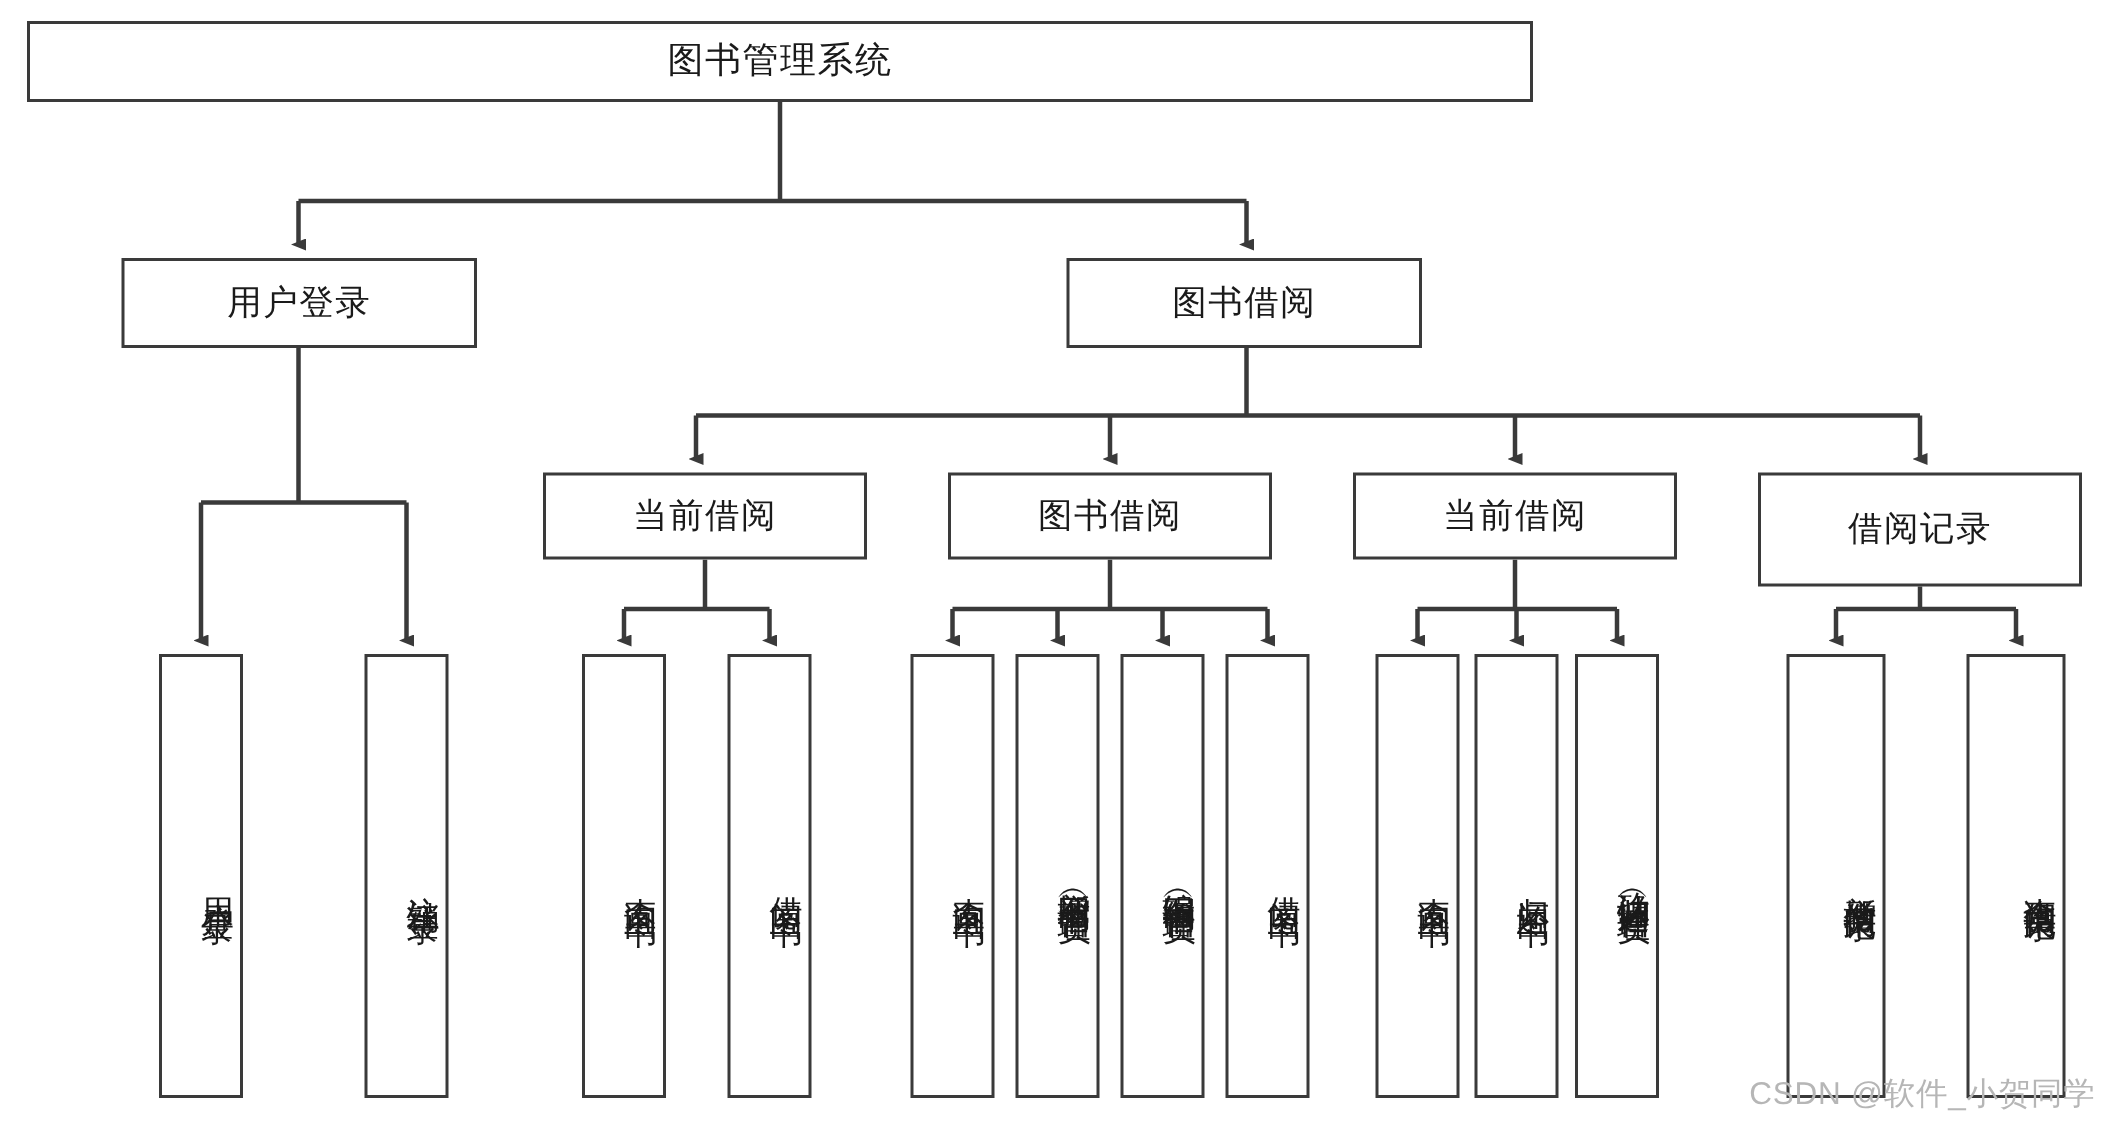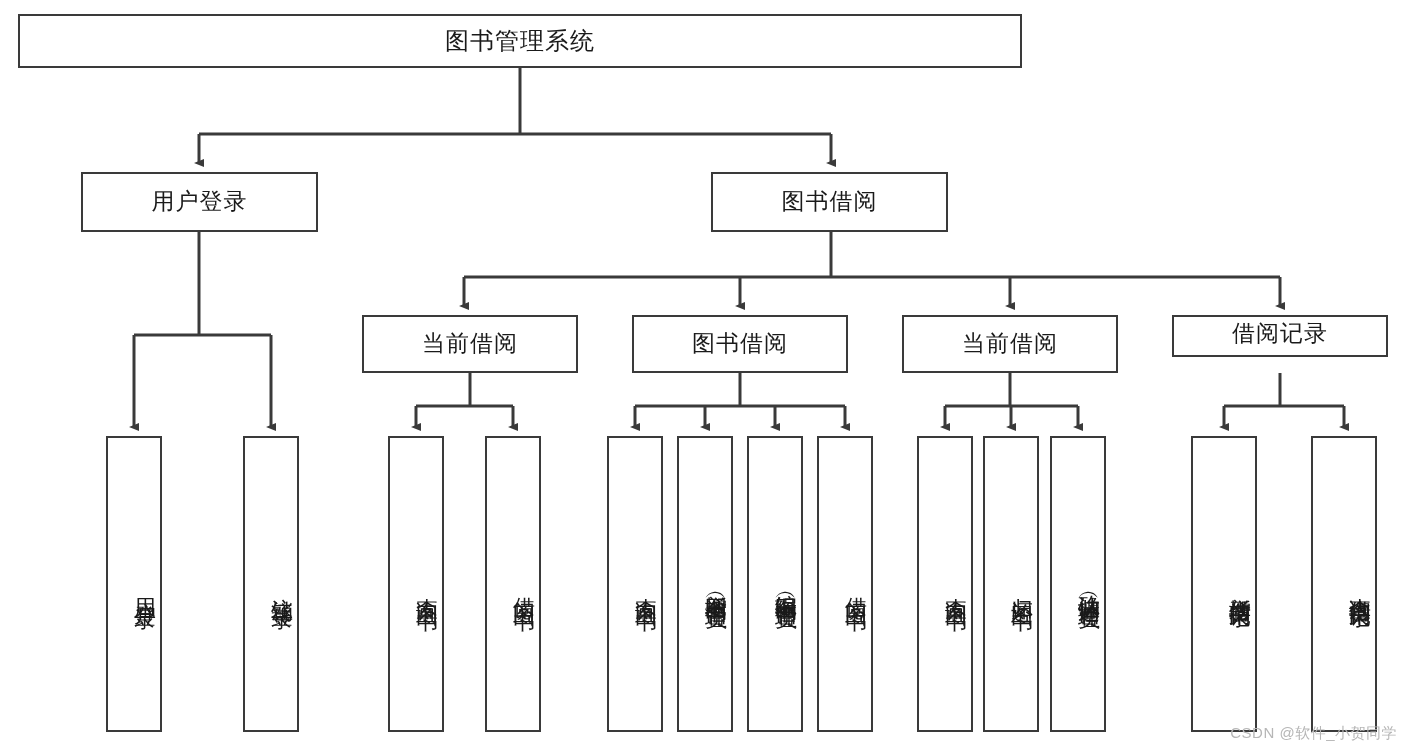--- a/index.html
+++ b/index.html
@@ -53,21 +53,21 @@
     left: 0;
     top: 0;
     width: 1405px;
     height: 747px;
     pointer-events: none;
   }
   .watermark {
     position: absolute;
     right: 8px;
     bottom: 4px;
-    font-size: 15px;
+    font-size: 21px;
     color: #b6b6b6;
     letter-spacing: 0.5px;
     white-space: nowrap;
   }
 </style>
 </head>
 <body>
 
 <div id="canvas">
 
@@ -134,21 +134,21 @@
 
   <div class="node h" style="left:362px; top:315px; width:216px; height:58px;">
     <span>当前借阅</span>
   </div>
   <div class="node h" style="left:902px; top:315px; width:216px; height:58px;">
     <span>当前借阅</span>
   </div>
   <div class="node h" style="left:632px; top:315px; width:216px; height:58px;">
     <span>图书借阅</span>
   </div>
-  <div class="node h" style="left:1172px; top:315px; width:216px; height:42px;font-family:Liberation Mono, monospace;">
+  <div class="node h" style="left:1172px; top:315px; width:216px; height:76px;">
     <span>借阅记录</span>
   </div>
 
   <div class="node v" style="left:106px; top:436px; width:56px; height:296px;">
     <span>用户登录</span>
   </div>
   <div class="node v" style="left:243px; top:436px; width:56px; height:296px;">
     <span>注销登录</span>
   </div>
 

